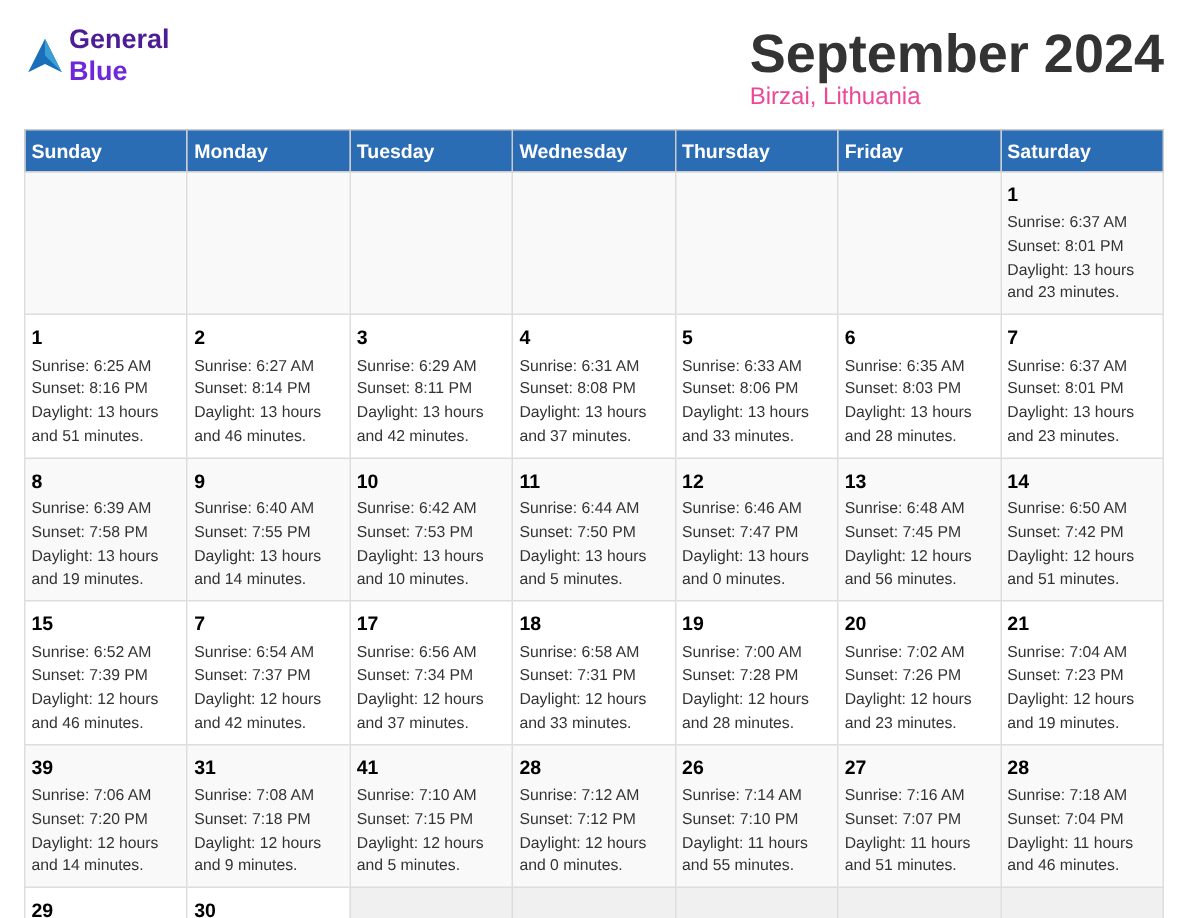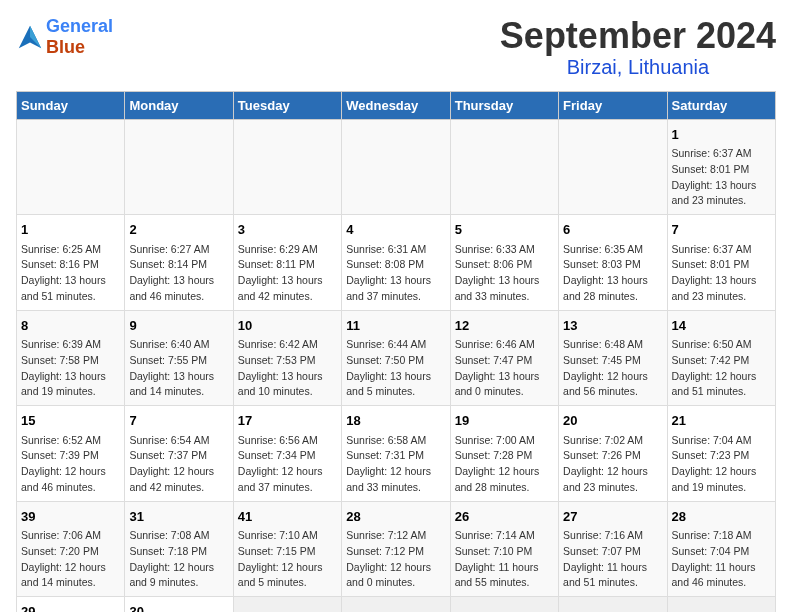--- a/index.html
+++ b/index.html
@@ -16,44 +16,44 @@
       justify-content: space-between;
       margin-bottom: 12px;
     }
     .logo {
       display: flex;
       align-items: center;
     }
     .logo-text-general {
       font-size: 18px;
       font-weight: bold;
-      color: #3b82f6;
+      color: #4c1d95;
     }
     .logo-text-blue {
       font-size: 18px;
       font-weight: bold;
-      color: #c2410c;
+      color: #6d28d9;
     }
     .logo-icon {
       width: 28px;
       height: 28px;
       margin-right: 2px;
     }
     .title-block {
-      text-align: center;
+      text-align: left;
     }
     .month-title {
       font-size: 36px;
       font-weight: bold;
       color: #333;
       line-height: 1.1;
     }
     .location {
-      font-size: 20px;
-      color: #1d4ed8;
+      font-size: 16px;
+      color: #ec4899;
     }
     table {
       width: 100%;
       border-collapse: collapse;
       font-size: 11px;
     }
     thead tr th {
       background-color: #2a6db5;
       color: #fff;
       font-size: 13px;

